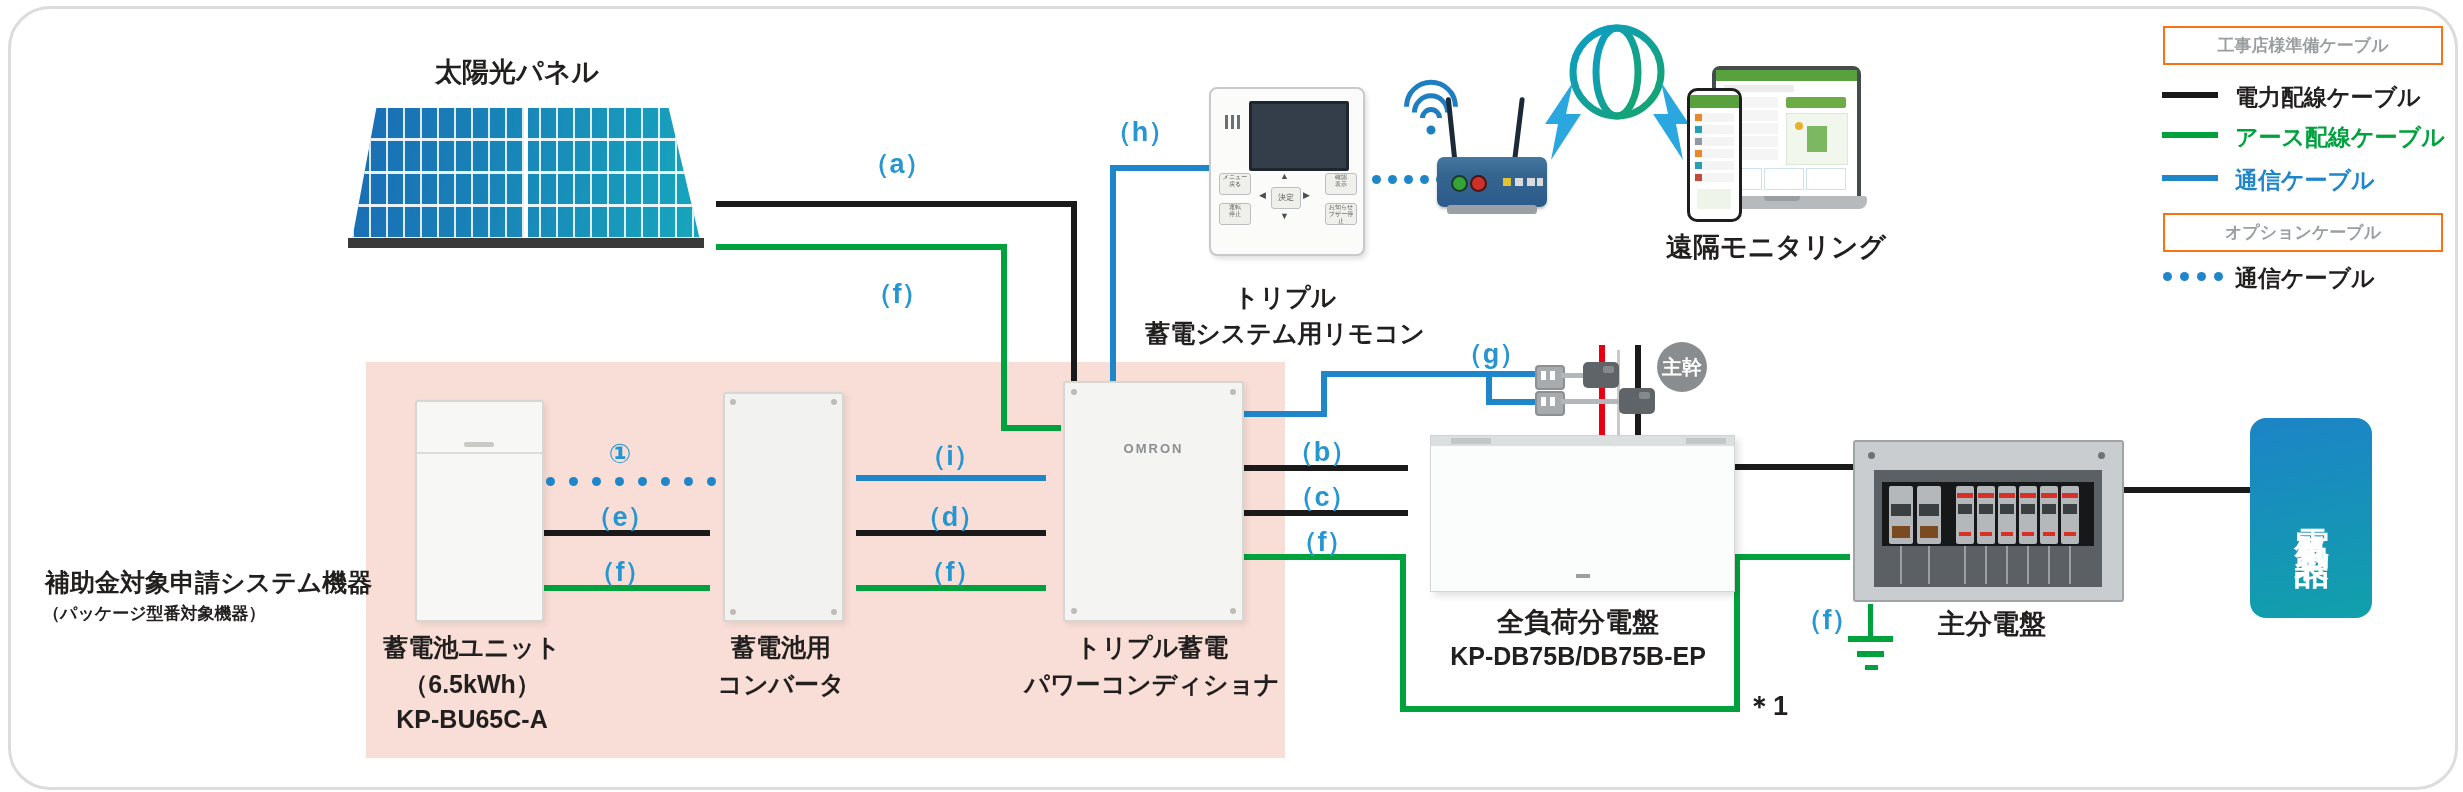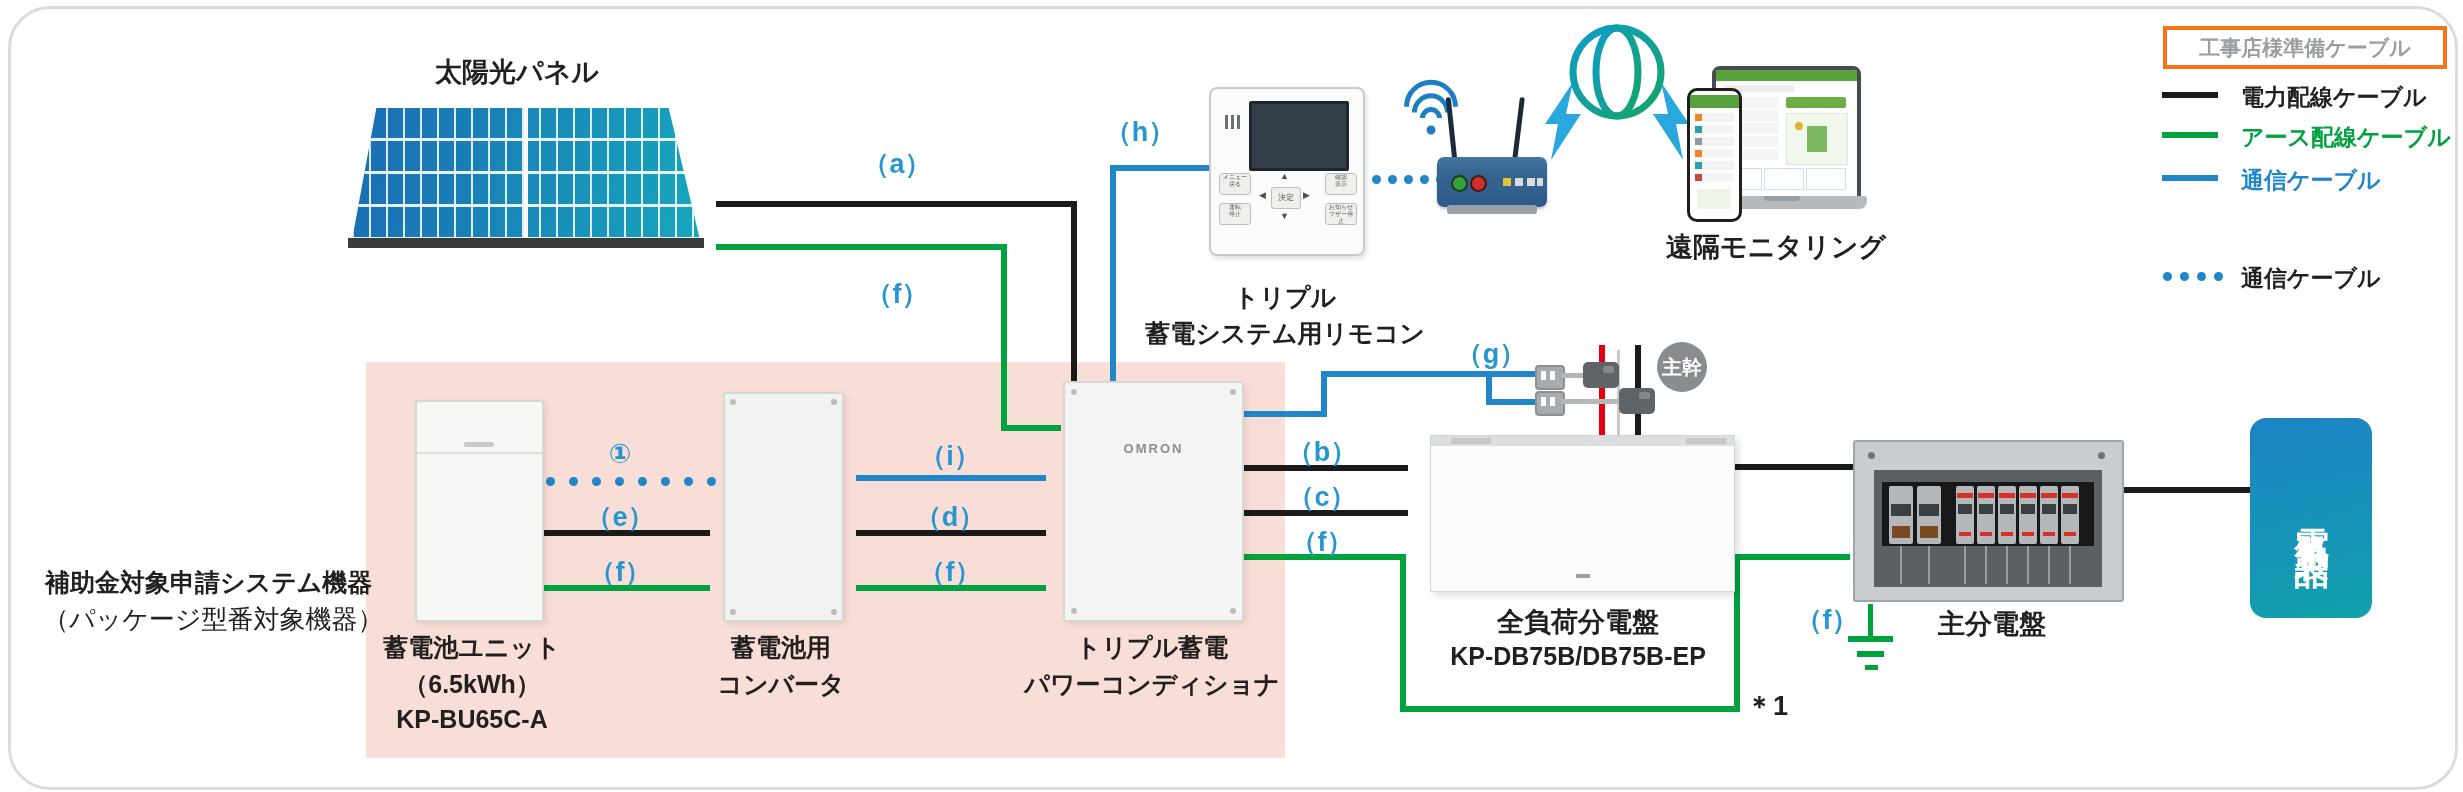--- a/index.html
+++ b/index.html
@@ -10,23 +10,23 @@
   .pink{left:366px;top:362px;width:919px;height:396px;background:#f8ded6;}
   .wire-black{background:#1a1a1a;}
   .wire-green{background:#00a23e;}
   .wire-blue{background:#1f87c9;}
   .dot{width:9px;height:9px;border-radius:50%;background:#1f87c9;}
   .lbl{color:#2596d2;font-weight:700;font-size:27px;text-align:center;width:110px;margin-left:-55px;white-space:nowrap;}
   .jp{color:#221f1f;font-weight:600;font-size:25px;text-align:center;width:340px;margin-left:-170px;white-space:nowrap;}
   .jp-big{font-size:27px;}
   .device{background:#f4f4f2;border:2px solid #d6d6d2;border-radius:3px;box-shadow:3px 3px 6px rgba(0,0,0,0.08);}
   .screw{width:6px;height:6px;border-radius:50%;background:#bdbdb8;}
-  .legend-box{width:276px;height:35px;border:4px solid #f97316;color:#9b9ea0;font-size:21px;font-weight:600;
+  .legend-box{width:276px;height:35px;border:2px solid #f97316;color:#9b9ea0;font-size:17px;font-weight:600;
               text-align:center;line-height:35px;background:#fff;white-space:nowrap;}
-  .legend-item{font-size:23px;font-weight:600;white-space:nowrap;margin-left:6px;}
+  .legend-item{font-size:23px;font-weight:600;white-space:nowrap;}
   .btn{position:absolute;background:#efefec;border:1px solid #bcbfc1;border-radius:3px;color:#555;
        font-size:6px;line-height:1.15;text-align:center;white-space:pre-line;overflow:hidden;}
   .arrow-g{position:absolute;color:#4a4f52;font-size:9px;}
   .wifi-arc{position:absolute;border:5px solid #1d7fc2;border-right-color:transparent;border-bottom-color:transparent;border-radius:50%;}
 </style>
 </head>
 <body>
 
 <div id="canvas">
   <div class="abs card"></div>
@@ -337,39 +337,40 @@
   <div class="abs lbl" style="left:1322px;top:524px">（f）</div>
   <div class="abs lbl" style="left:1827px;top:602px">（f）</div>
   <div class="abs" style="left:1746px;top:688px;font-size:27px;font-weight:600;color:#221f1f">＊1</div>
 
   <div class="abs jp" style="left:1285px;top:281px">トリプル</div>
   <div class="abs jp" style="left:1285px;top:317px">蓄電システム用リモコン</div>
 
   <div class="abs jp jp-big" style="left:1776px;top:229px">遠隔モニタリング</div>
 
   <div class="abs" style="left:45px;top:566px;font-size:25px;font-weight:600;color:#221f1f">補助金対象申請システム機器</div>
-  <div class="abs" style="left:43px;top:602px;font-size:26px;font-weight:400;color:#221f1f">（パッケージ型番対象機器）</div>
+  <div class="abs" style="left:43px;top:602px;font-size:17px;font-weight:700;color:#221f1f">（パッケージ型番対象機器）</div>
 
   <div class="abs jp" style="left:472px;top:631px">蓄電池ユニット</div>
   <div class="abs jp" style="left:472px;top:668px">（6.5kWh）</div>
   <div class="abs jp" style="left:472px;top:705px">KP-BU65C-A</div>
   <div class="abs jp" style="left:781px;top:668px">コンバータ</div>
   <div class="abs jp" style="left:781px;top:631px">蓄電池用</div>
   <div class="abs jp" style="left:1152px;top:631px">トリプル蓄電</div>
   <div class="abs jp" style="left:1152px;top:668px">パワーコンディショナ</div>
 
   <div class="abs jp jp-big" style="left:1578px;top:604px">全負荷分電盤</div>
   <div class="abs jp" style="left:1578px;top:642px">KP-DB75B/DB75B-EP</div>
   <div class="abs jp jp-big" style="left:1992px;top:606px">主分電盤</div>
 
   <div class="abs legend-box" style="left:2163px;top:26px">工事店様準備ケーブル</div>
   <div class="abs wire-black" style="left:2162px;top:92px;width:56px;height:6px"></div>
   <div class="abs legend-item" style="left:2235px;top:82px;color:#221f1f">電力配線ケーブル</div>
   <div class="abs wire-green" style="left:2162px;top:132px;width:56px;height:6px"></div>
   <div class="abs legend-item" style="left:2235px;top:122px;color:#00a23e">アース配線ケーブル</div>
   <div class="abs wire-blue" style="left:2162px;top:175px;width:56px;height:6px"></div>
   <div class="abs legend-item" style="left:2235px;top:165px;color:#1f87c9">通信ケーブル</div>
+  <div class="abs legend-box" style="left:2163px;top:213px">オプションケーブル</div>
   <div class="abs dot" style="left:2163px;top:272px"></div>
   <div class="abs dot" style="left:2180px;top:272px"></div>
   <div class="abs dot" style="left:2197px;top:272px"></div>
   <div class="abs dot" style="left:2214px;top:272px"></div>
   <div class="abs legend-item" style="left:2235px;top:263px;color:#221f1f">通信ケーブル</div>
 </div>
 
 </body></html>

